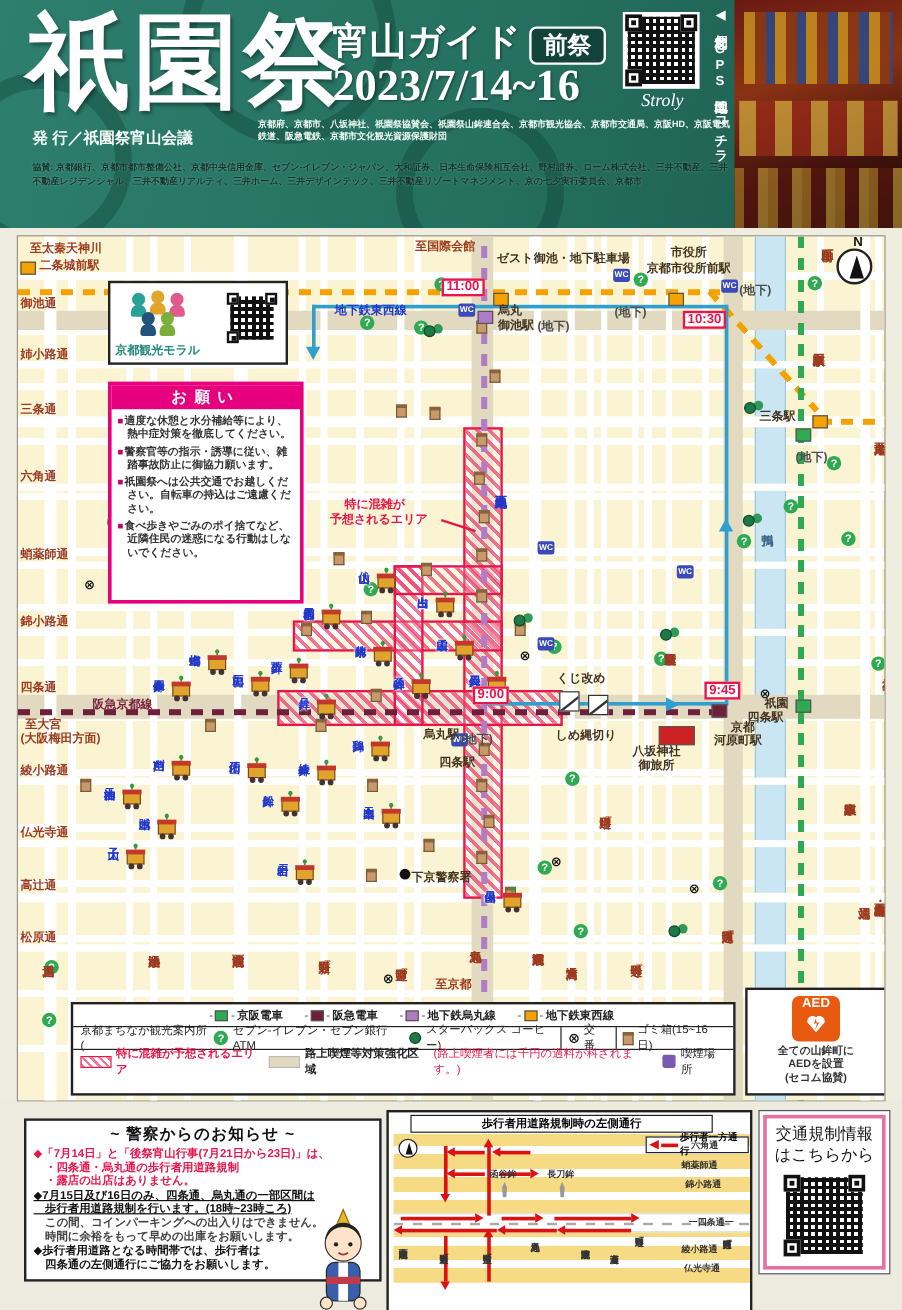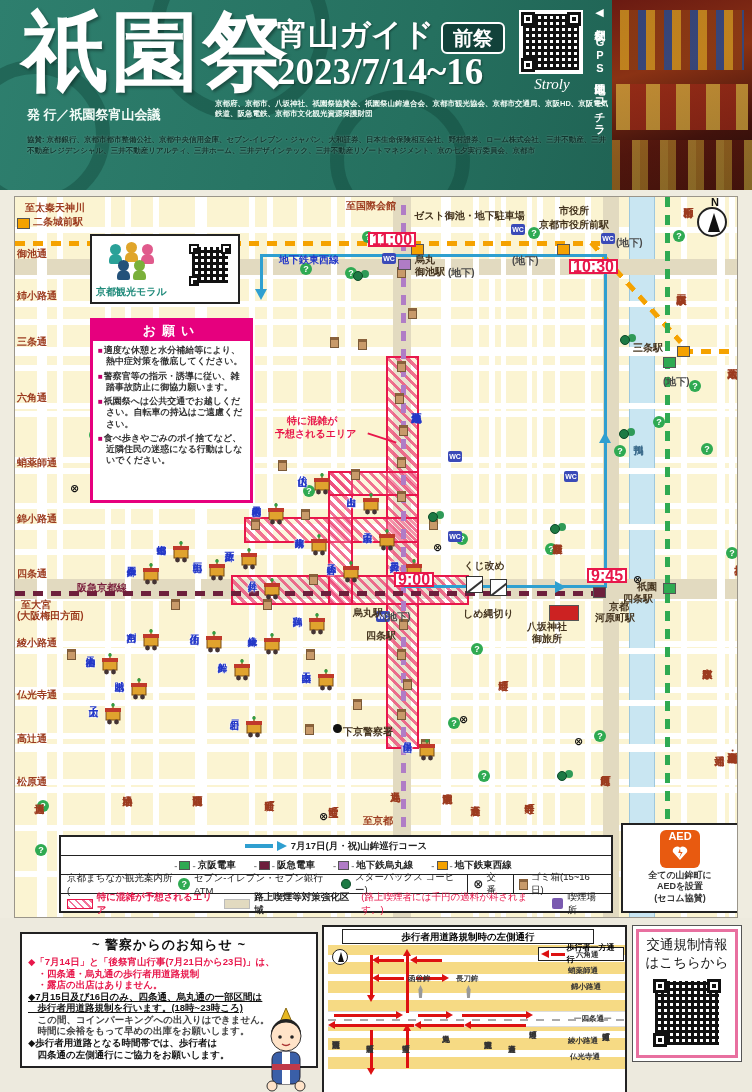--- a/index.html
+++ b/index.html
@@ -43,21 +43,21 @@
   .river{position:absolute;left:614px;top:0;width:26px;height:722px;background:#c9e6f2;border-left:1px solid #9ec8de;border-right:1px solid #9ec8de;}
   .lbl{position:absolute;font-size:10px;font-weight:bold;white-space:pre;line-height:1.1;z-index:30;}
   .v{writing-mode:vertical-rl;text-orientation:upright;letter-spacing:0;}
   .r{color:#9c3b1f}.d{color:#44341f}.b{color:#2438c8}.m{color:#7a1f3c}.g{color:#4a4a4a}
   .red2{color:#e8174b}.riv{color:#3a6a8a}
   .hatch{position:absolute;border:2px solid #e8174b;z-index:8;
      background-image:repeating-linear-gradient(45deg,rgba(238,70,120,.75) 0 3px,rgba(255,255,255,.25) 3px 7px);}
   .dash{position:absolute;z-index:9;}
   .route{position:absolute;background:#2f9fd0;z-index:10;}
   .ah{position:absolute;width:0;height:0;z-index:11;}
-  .time{position:absolute;background:#fff;border:2px solid #e8174b;color:#e8174b;font-weight:bold;font-size:16px;line-height:11px;padding:0 2px;z-index:31;}
+  .time{position:absolute;background:#fff;border:2px solid #e8174b;color:#e8174b;font-weight:bold;font-size:11px;line-height:11px;padding:0 2px;z-index:31;}
   .sq{position:absolute;width:13px;height:11px;border:1px solid #555;z-index:20;}
   .dot{position:absolute;width:9px;height:9px;border-radius:50%;background:#111;z-index:20;}
   .slashbox{position:absolute;width:17px;height:17px;background:#fff;border:1px solid #333;z-index:20;overflow:hidden;}
   .slashbox::after{content:"";position:absolute;left:-3px;top:7px;width:26px;height:2px;background:#333;transform:rotate(-38deg);}
   .float{position:absolute;z-index:25;}
   .fl-label{position:absolute;writing-mode:vertical-rl;text-orientation:upright;font-size:9.5px;font-weight:bold;color:#2438c8;line-height:1;text-shadow:0 0 2px #fff,0 0 2px #fff;z-index:26;}
   .bin{position:absolute;width:9px;height:11px;background:#c89a6a;border:1px solid #7a5a38;border-top:3px solid #8a623c;z-index:18;}
   .info{position:absolute;width:12px;height:12px;border-radius:50%;background:#2faa52;color:#fff;font-size:9px;font-weight:bold;text-align:center;line-height:12px;z-index:18;}
   .sb{position:absolute;width:10px;height:10px;border-radius:50%;background:#1d7a44;border:1px solid #0d4a28;box-shadow:7px -2px 0 -1px #2f9a58;z-index:18;}
   .wc{position:absolute;width:14px;height:11px;background:#3a4ab8;color:#fff;font-size:7px;font-weight:bold;text-align:center;line-height:11px;border-radius:2px;z-index:18;}
@@ -222,25 +222,20 @@
     </div>
 
     <div class="compass-n" style="left:696px;top:-1px;">N</div>
     <div class="compass" style="left:682px;top:10px;"></div>
 
     <div class="dot" style="left:318px;top:527px;"></div>
     <div class="slashbox" style="left:451px;top:379px;"></div>
     <div class="slashbox" style="left:475px;top:382px;"></div>
 
     <div class="legend">
-      <div class="row" style="justify-content:center;">
-        <span class="lg-shaft"></span>
-          <span class="lg-arrow"></span>
-        <span style="font-weight:bold;">7月17日(月・祝)山鉾巡行コース</span>
-      </div>
       <div class="row" style="justify-content:center;">
           <span class="lg-rail">
             <span class="tick">-</span>
             <span class="swb" style="background:#2faa52"></span>
             <span class="tick">-</span>
             <span style="font-weight: bold;">京阪電車</span>
           </span>
           <span class="lg-rail">
             <span class="tick">-</span>
             <span class="swb" style="background:#6d1f3c"></span>

